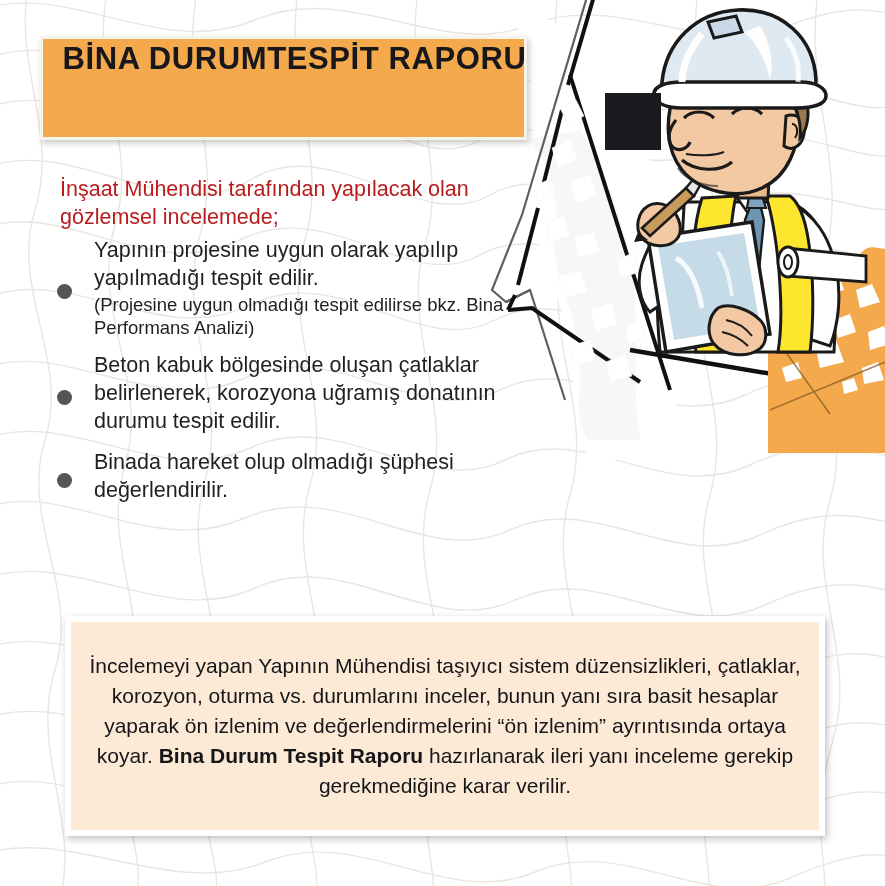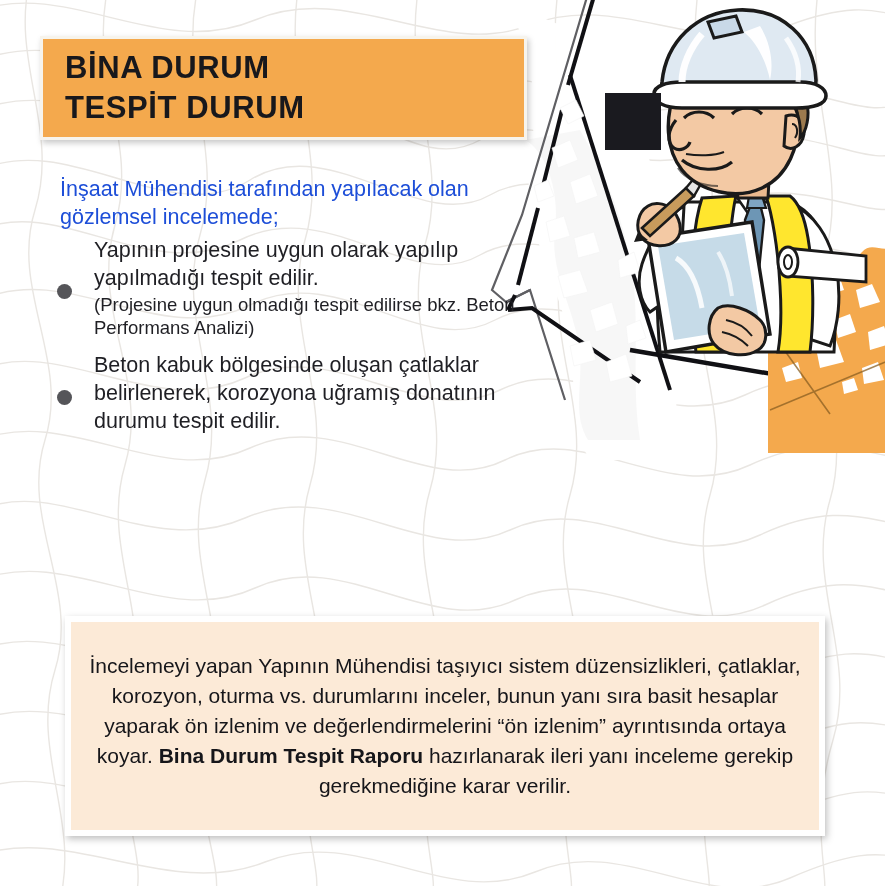--- a/index.html
+++ b/index.html
@@ -59,42 +59,42 @@
     left: 40px;
     top: 36px;
     width: 487px;
     height: 104px;
     background: #f4a94d;
     border: 3px solid #f7f4ec;
     box-sizing: border-box;
     box-shadow: 2px 3px 6px rgba(0,0,0,0.22);
     z-index: 3;
     display: flex;
-    flex-direction: column;
+    flex-direction: row;
     justify-content: center;
     padding-left: 22px;
   }
   .title-card .line {
     font-size: 31px;
     font-weight: bold;
     letter-spacing: 0.6px;
     color: #18181c;
     line-height: 1.28;
     white-space: nowrap;
   }
 
   
   .intro {
     position: absolute;
     left: 60px;
     top: 176px;
     width: 460px;
     font-size: 21.5px;
     line-height: 1.30;
-    color: #1d4ed8;
+    color: #b91c1c;
     z-index: 4;
   }
 
   
   .bullets {
     position: absolute;
     left: 57px;
     top: 237px;
     width: 470px;
     z-index: 4;
@@ -327,41 +327,45 @@
         <path d="M290,36 C300,52 304,72 300,90 C296,70 286,52 274,42 Z" fill="#ffffff" opacity="0.95"></path>
         <path d="M316,48 C326,62 330,78 328,92" fill="none" stroke="#ffffff" stroke-width="5" opacity="0.8"></path>
       </g>
     </g>
   </svg>
 
   <div class="black-square"></div>
 
   <div class="title-card">
     <div class="line">BİNA DURUM</div>
-    <div class="line">TESPİT DURUM</div>
+    <div class="line">TESPİT RAPORU</div>
   </div>
 
   <div class="intro">İnşaat Mühendisi tarafından yapılacak olan gözlemsel incelemede;</div>
 
   <div class="bullets">
 
     <div class="bullet-row">
       <span class="bullet-dot"></span>
       <div class="bullet-text">
         <span>Yapının projesine uygun olarak yapılıp yapılmadığı tespit edilir.</span>
-        <span class="sub">(Projesine uygun olmadığı tespit edilirse bkz. Beton Performans Analizi)</span>
+        <span class="sub">(Projesine uygun olmadığı tespit edilirse bkz. Bina Performans Analizi)</span>
       </div>
     </div>
 
 
     <div class="bullet-row">
       <span class="bullet-dot"></span>
       <div class="bullet-text">Beton kabuk bölgesinde oluşan çatlaklar belirlenerek, korozyona uğramış donatının durumu tespit edilir.</div>
     </div>
 
+    <div class="bullet-row">
+      <span class="bullet-dot"></span>
+      <div class="bullet-text">Binada hareket olup olmadığı şüphesi değerlendirilir.</div>
+    </div>
   </div>
 
   <div class="summary-box">
     <div class="summary-text">
       <span>İncelemeyi yapan Yapının Mühendisi taşıyıcı sistem düzensizlikleri, çatlaklar, korozyon, oturma vs. durumlarını inceler, bunun yanı sıra basit hesaplar yaparak ön izlenim ve değerlendirmelerini “ön izlenim” ayrıntısında ortaya koyar. </span><b>Bina Durum Tespit Raporu</b><span> hazırlanarak ileri yanı inceleme gerekip gerekmediğine karar verilir.</span>
     </div>
   </div>
 
 </div>
 

